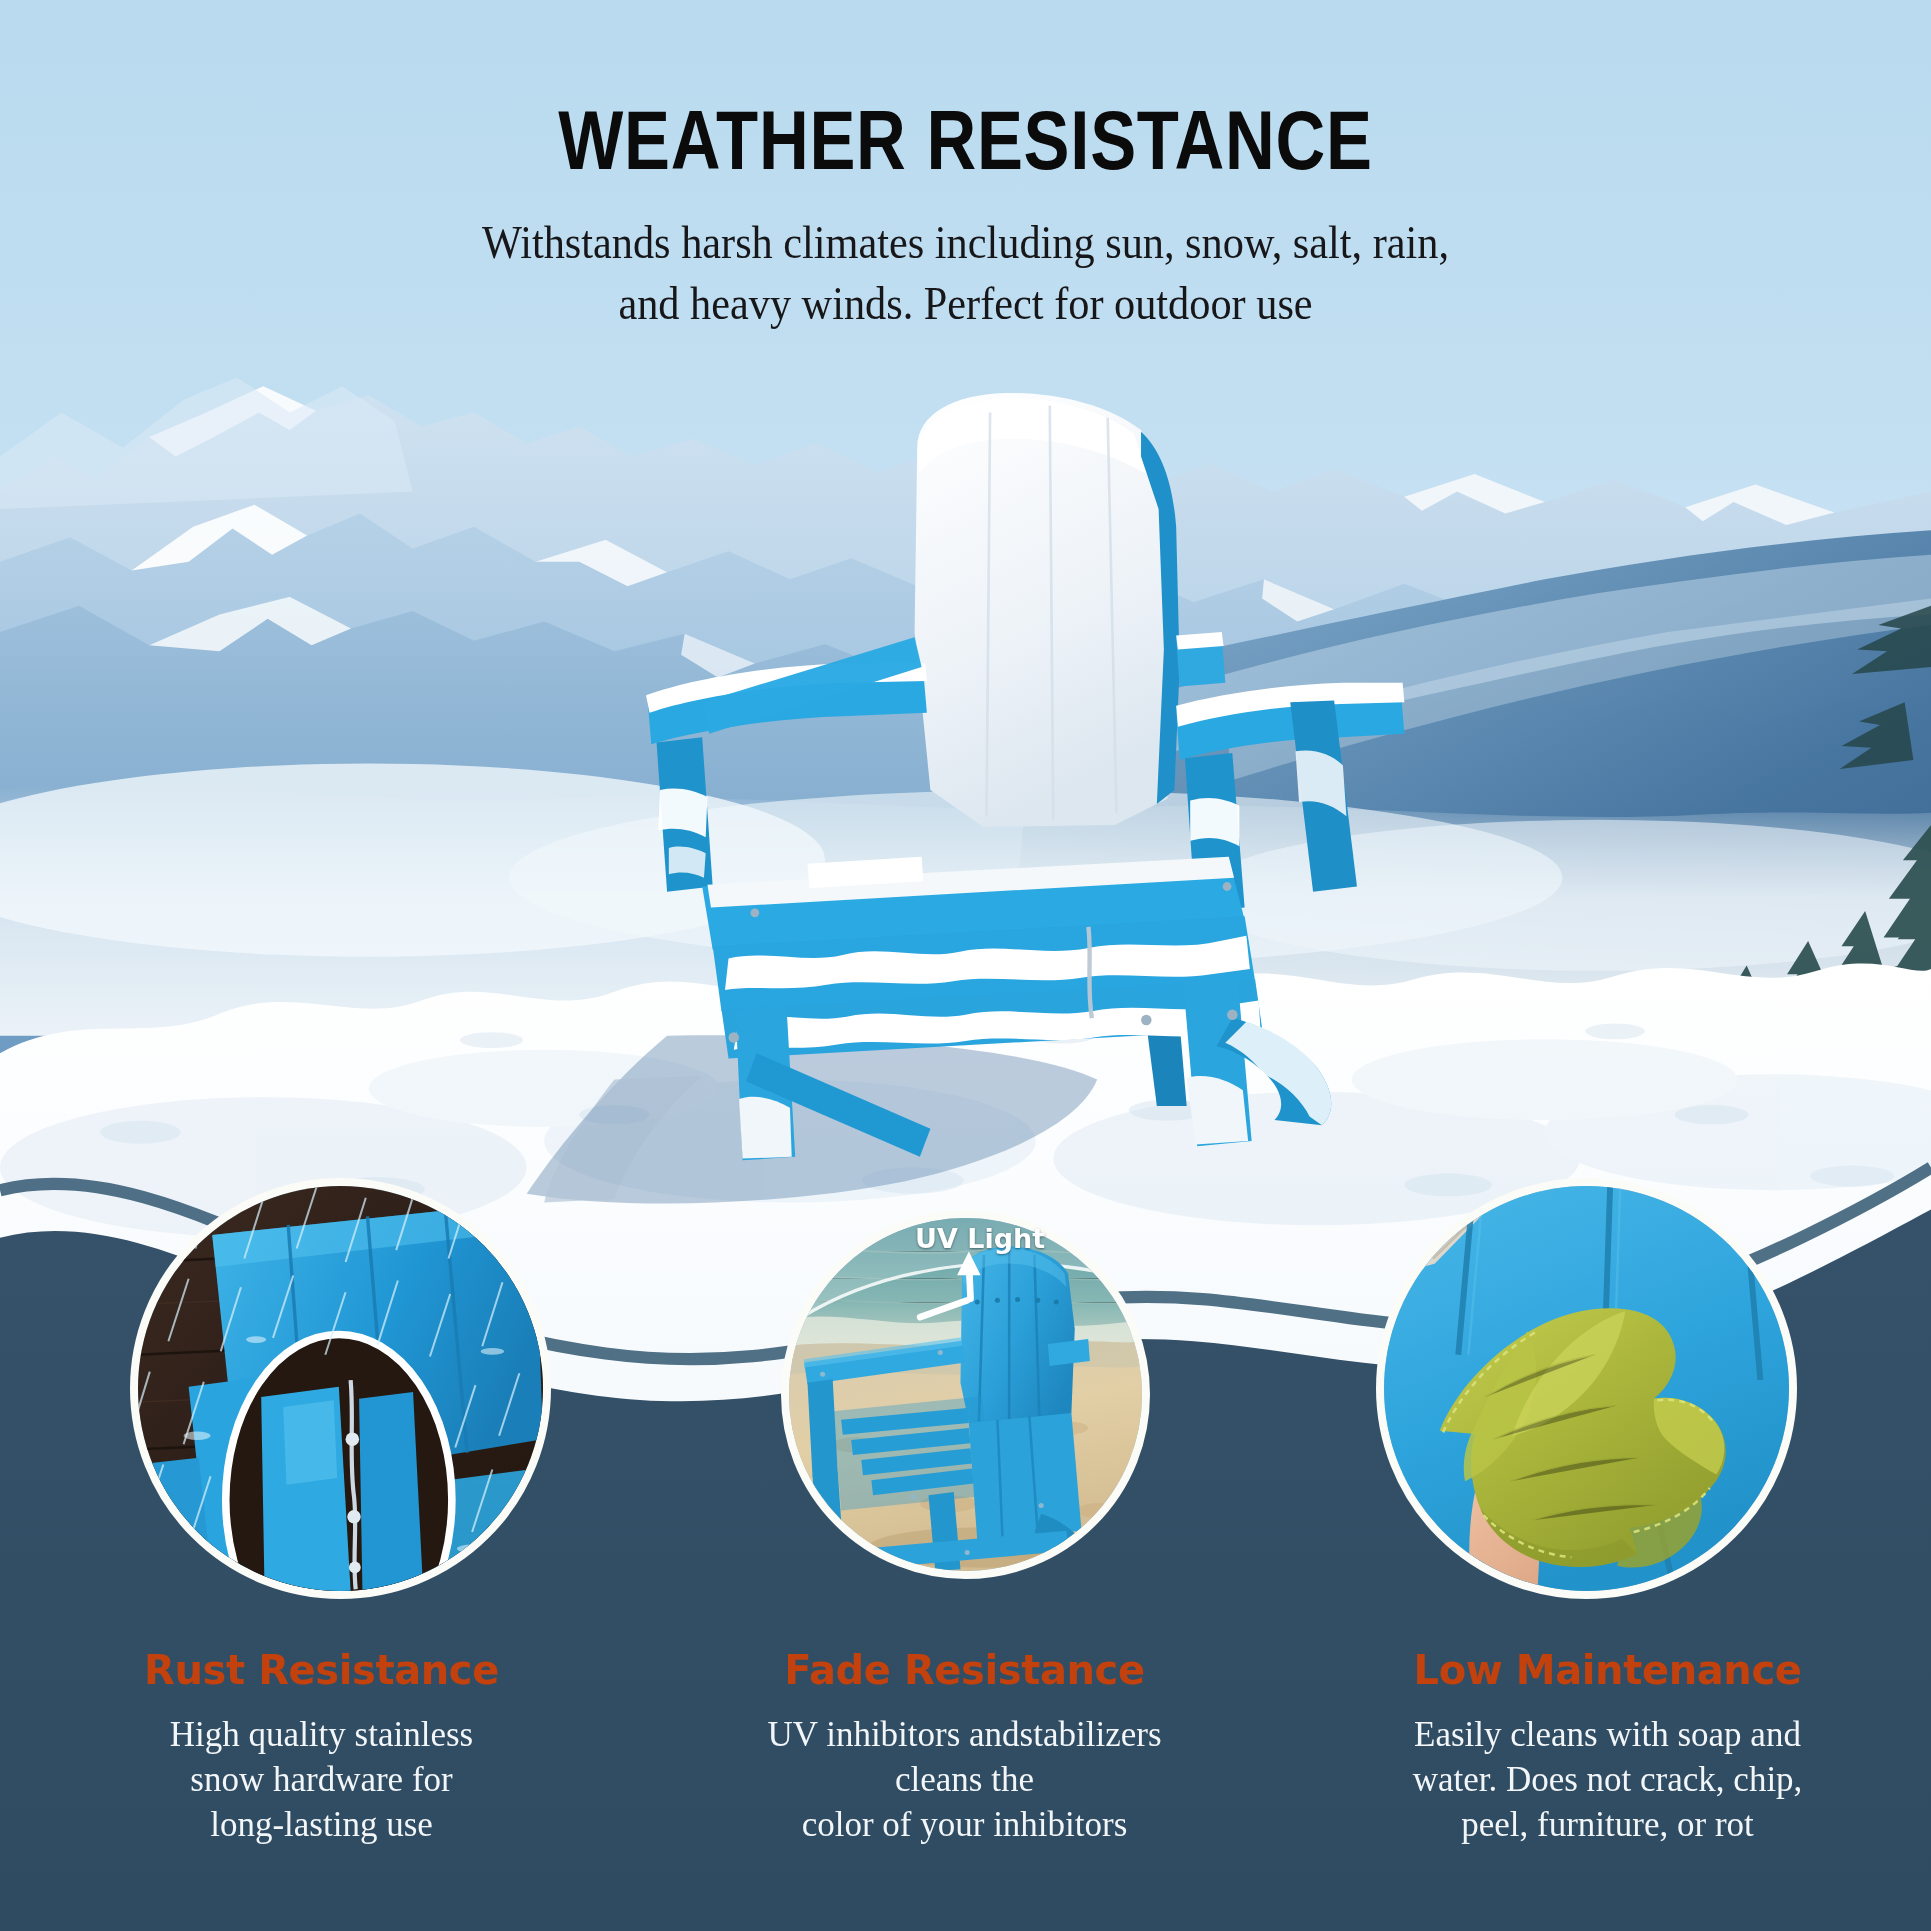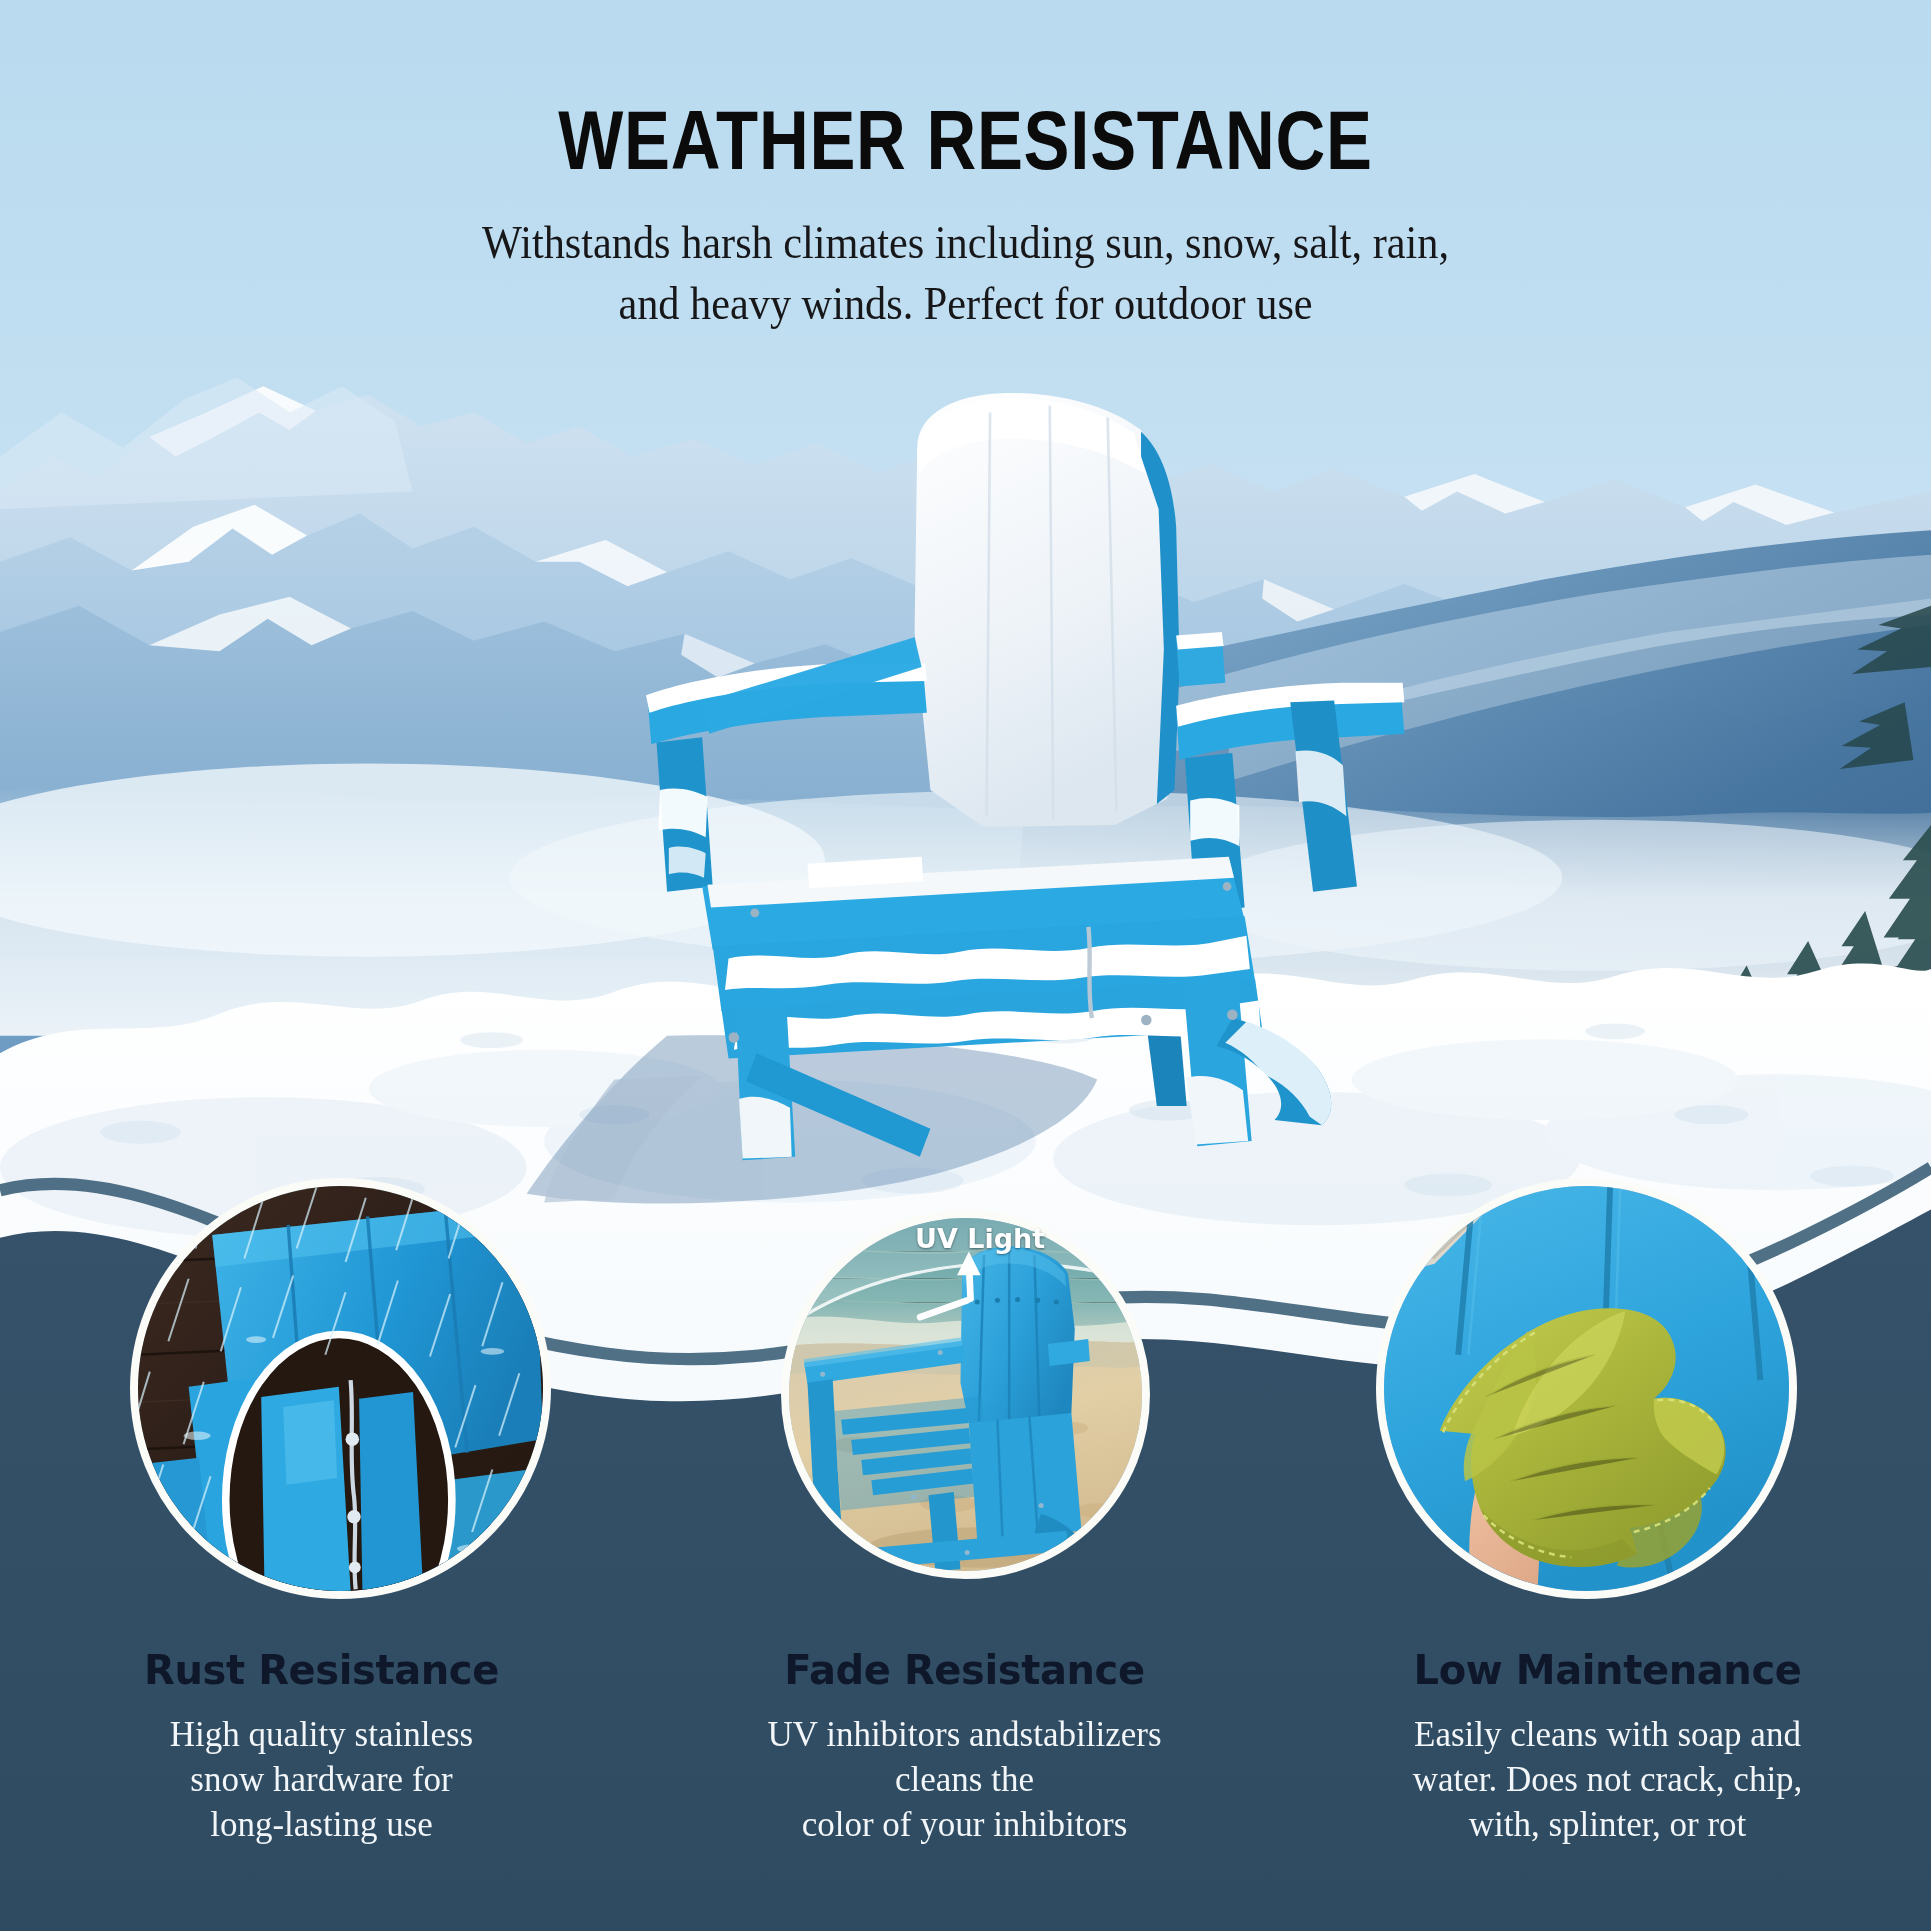--- a/index.html
+++ b/index.html
@@ -53,21 +53,21 @@
   .circle-inner { position:absolute; inset:0; }
 
   
   .captions { position:absolute; left:0; top:1650px; width:1931px; z-index:40;
               display:flex; }
   .cap { width:643px; text-align:center; padding:0 23px; }
   .cap h3 {
     font-family:"DejaVu Sans", sans-serif;
     font-weight:bold;
     font-size:40px;
-    color:#0f172a;
+    color:#c2410c;
     letter-spacing:-0.4px;
     line-height:1;
     margin-bottom:23px;
   }
   .cap p {
     font-family:"Liberation Serif", serif;
     font-size:35px;
     color:#f2f6f8;
     line-height:1.28;
   }
@@ -691,19 +691,19 @@
         <span>cleans the</span><br>
         <span>color of your inhibitors</span>
       </p>
     </div>
 
     <div class="cap">
       <h3>Low Maintenance</h3>
       <p>
         <span>Easily cleans with soap and</span><br>
         <span>water. Does not crack, chip,</span><br>
-        <span>with, splinter, or rot</span>
+        <span>peel, furniture, or rot</span>
       </p>
     </div>
   </div>
 
 </div>
 
 
 </body></html>

